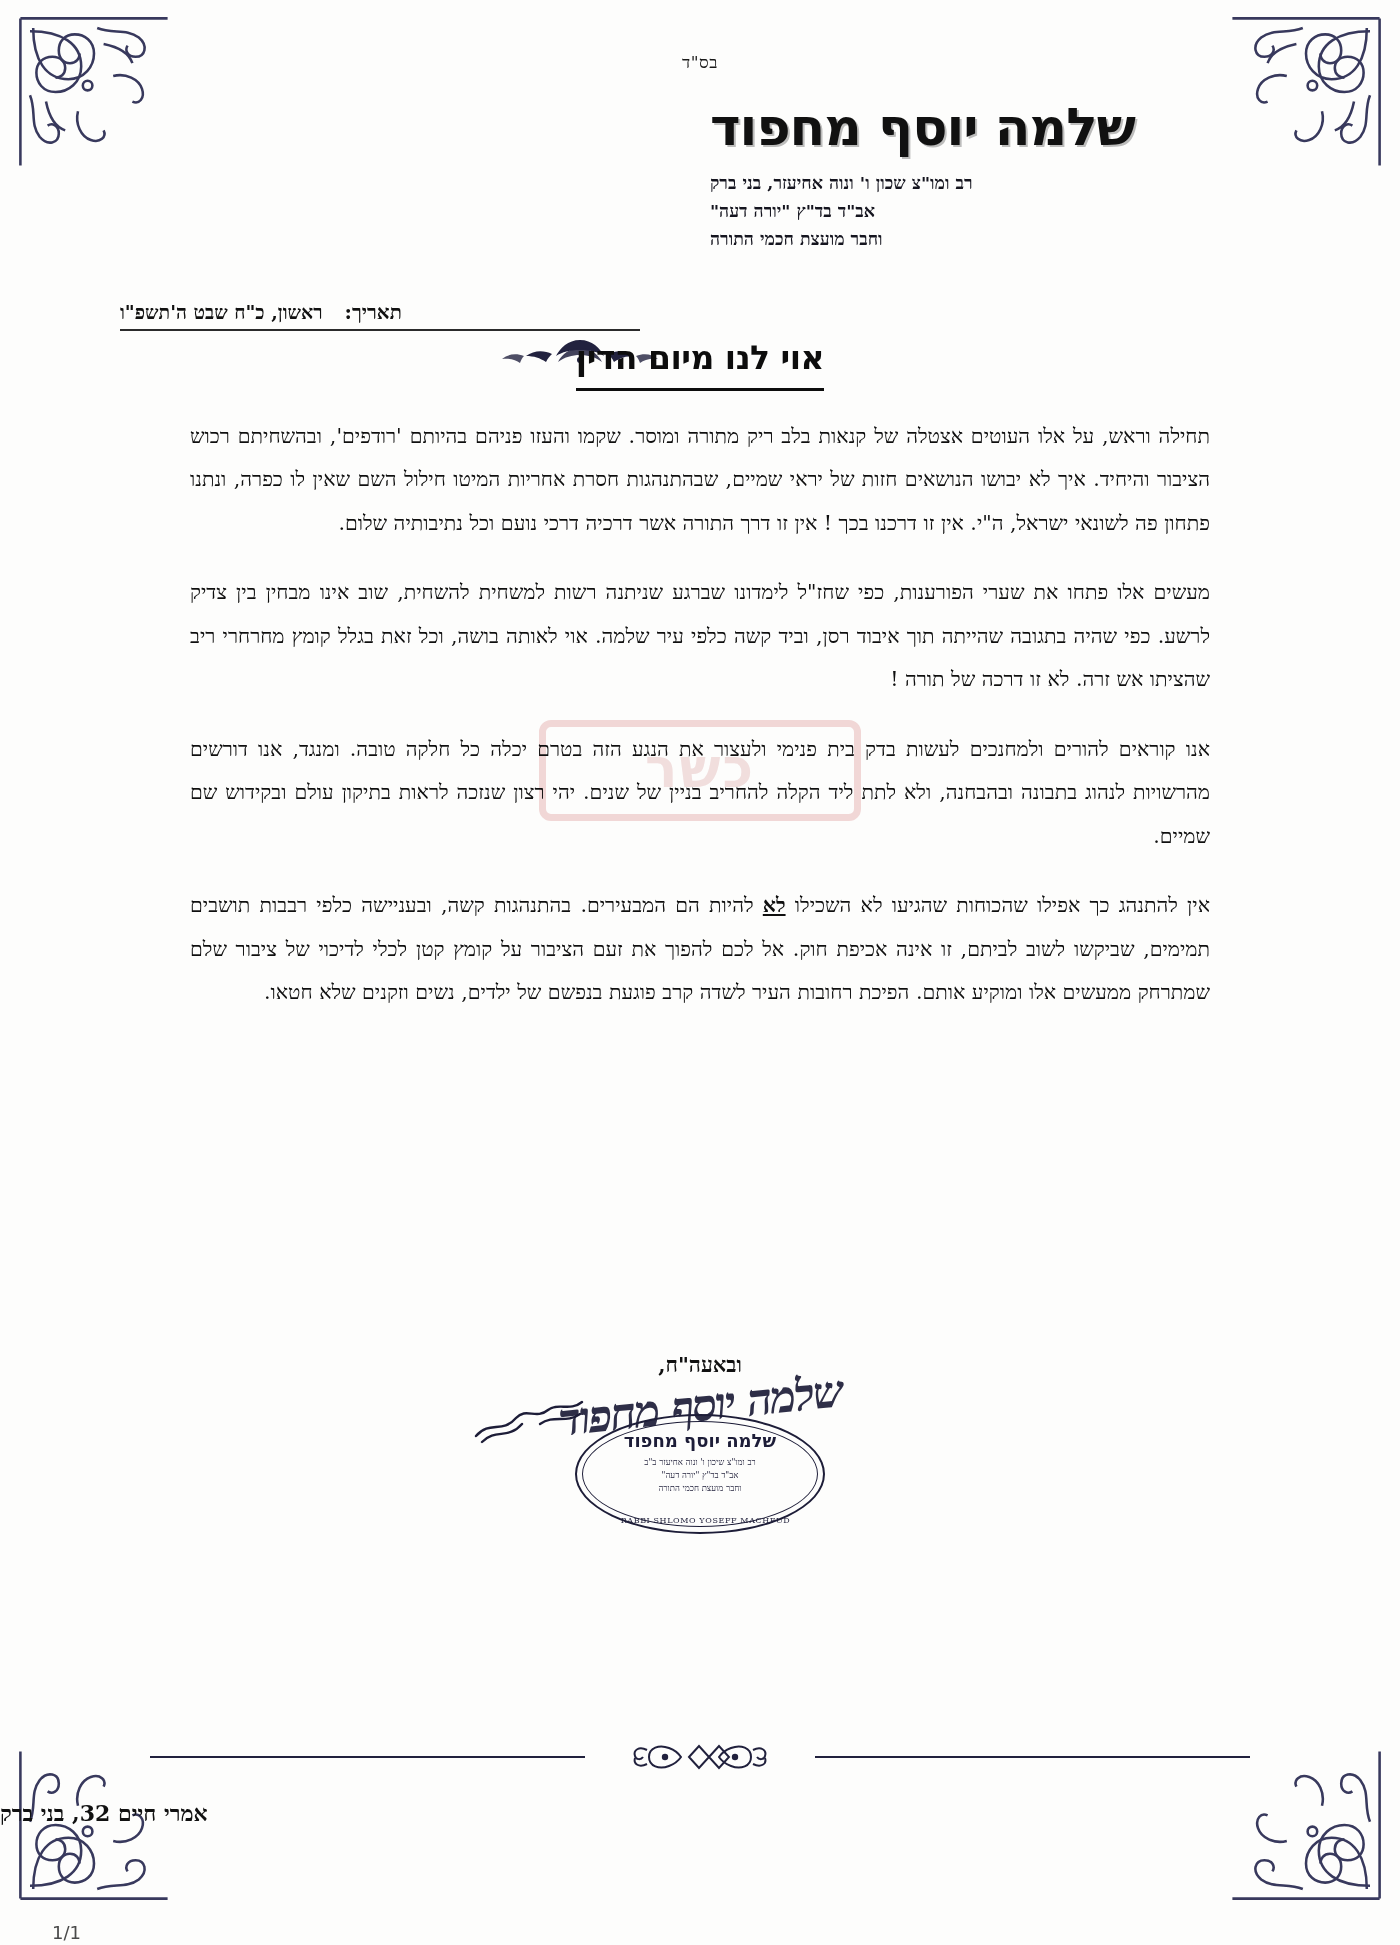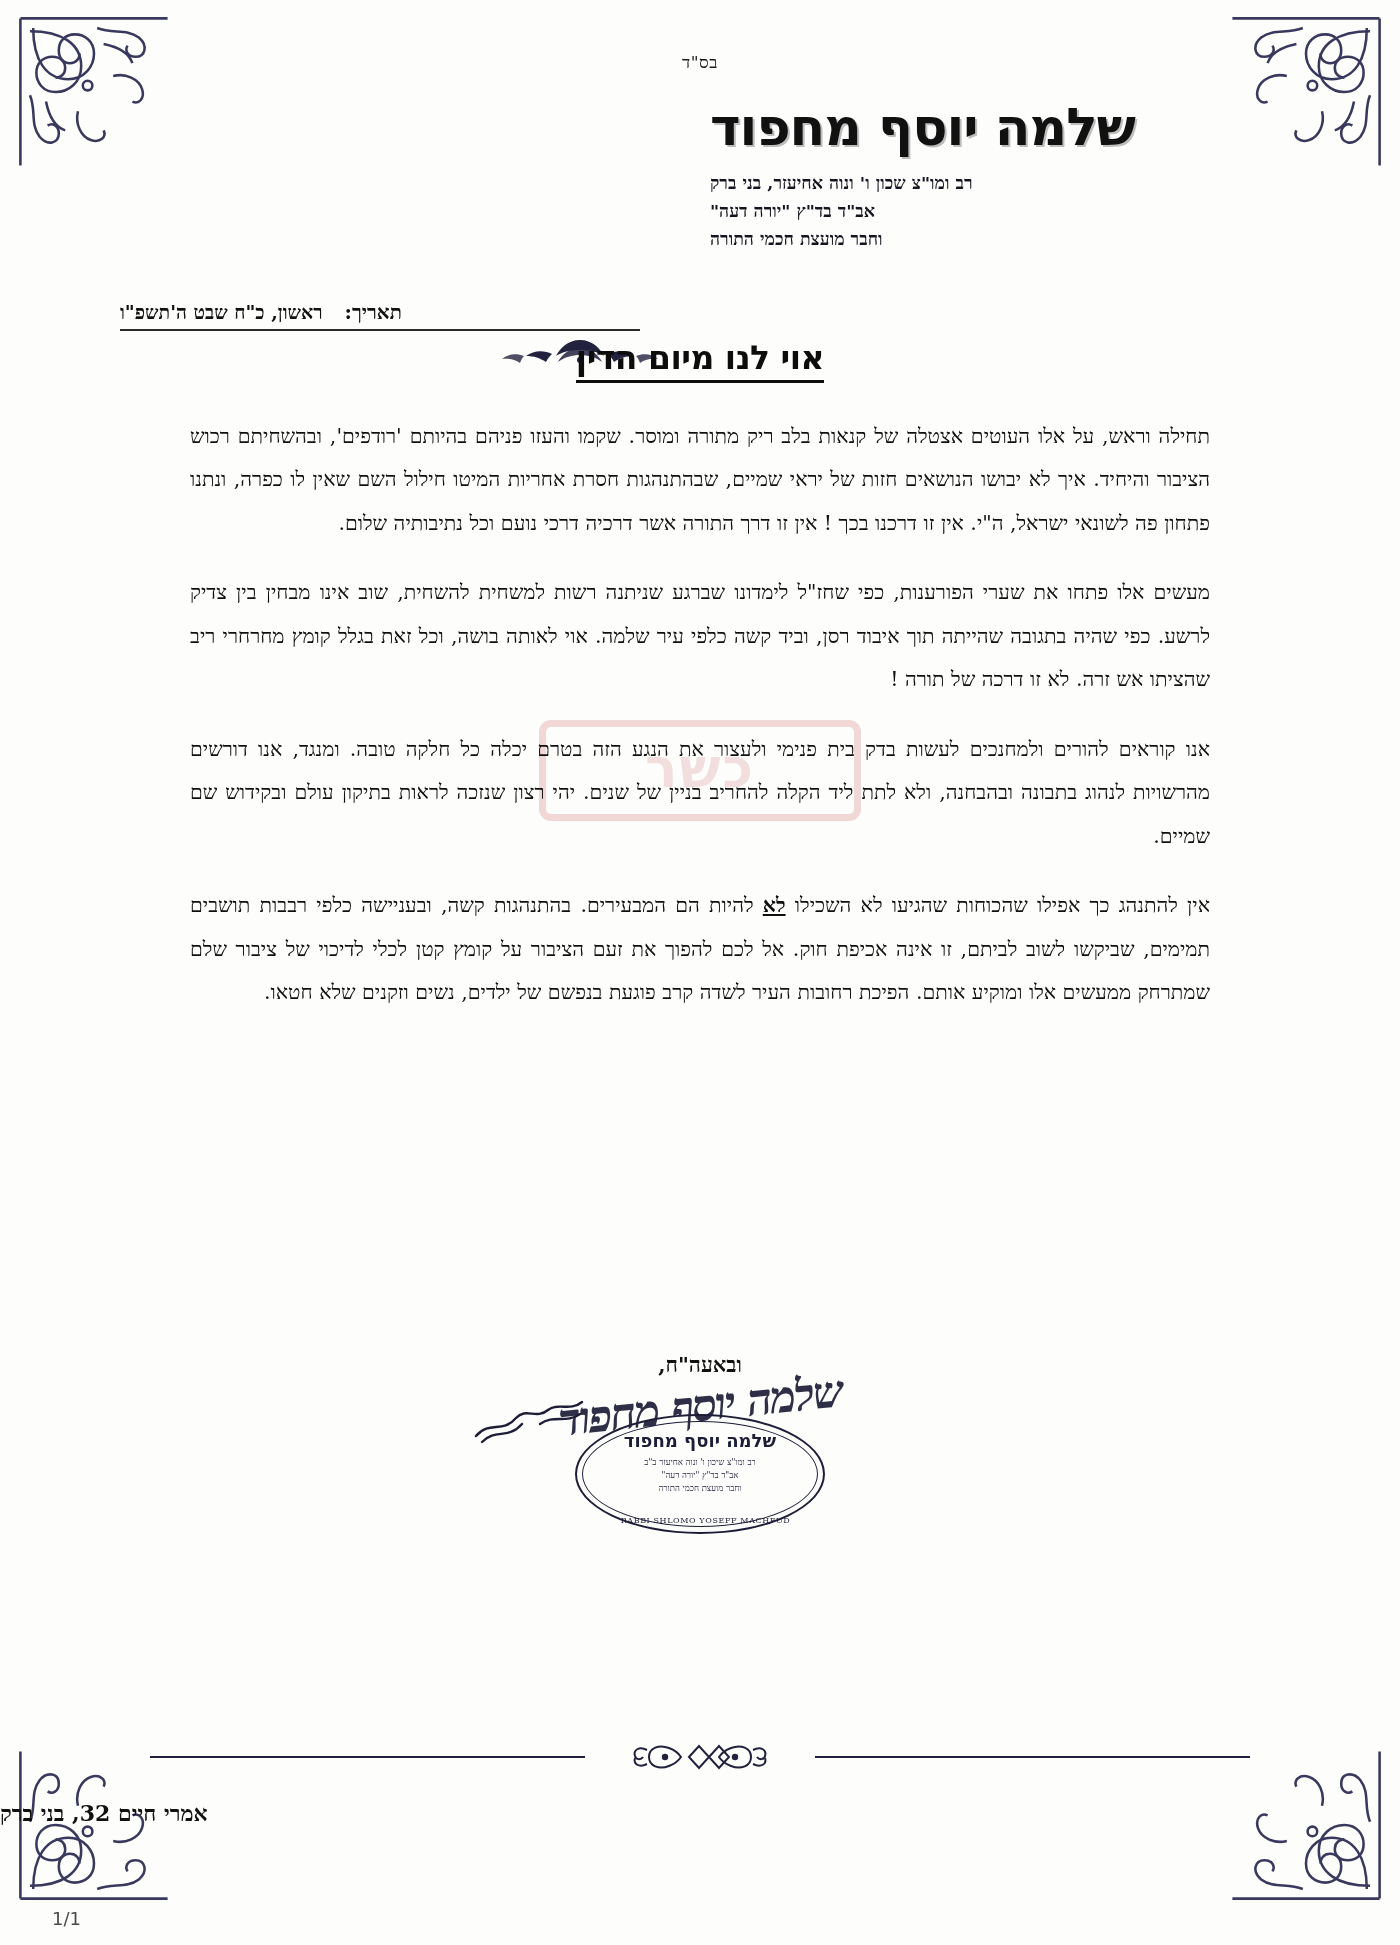--- a/index.html
+++ b/index.html
@@ -80,21 +80,21 @@
   }
 
   
   .doc-title{
     position:absolute;top:338px;left:0;right:0;text-align:center;
     font-family:"DejaVu Sans","Liberation Sans",sans-serif;
     font-weight:700;font-size:33px;color:#0d0d0d;
     letter-spacing:-.5px;
   }
   .doc-title span{
-    border-bottom:3px solid #0d0d0d;padding-bottom:3px;
+    border-bottom:3px solid #0d0d0d;padding-bottom:11px;
   }
 
   
   .body{
     position:absolute;top:415px;right:190px;left:190px;
     direction:rtl;text-align:justify;
     font-family:"DejaVu Serif","Liberation Serif",serif;
     font-size:20.5px;
     line-height:2.12;
     color:#0f0f0f;
@@ -174,21 +174,21 @@
     width:230px;height:38px;color:#21213d;background:#fdfdfc;
   }
   .footer-rule .orn svg{width:100%;height:100%;display:block;}
   .footer-addr{
     position:absolute;bottom:118px;left:0;right:0;text-align:left;
     direction:rtl;
     font-family:"DejaVu Serif","Liberation Serif",serif;
     font-weight:700;font-size:22px;color:#111;
   }
   .page-num{
-    position:absolute;bottom:16px;left:52px;
+    position:absolute;bottom:2px;left:52px;
     font-family:"DejaVu Sans","Liberation Sans",sans-serif;
     font-size:18px;color:#4a4a4a;
   }
 </style>
 </head>
 <body>
 
 <div class="page">
 
   <div class="corner tl">

